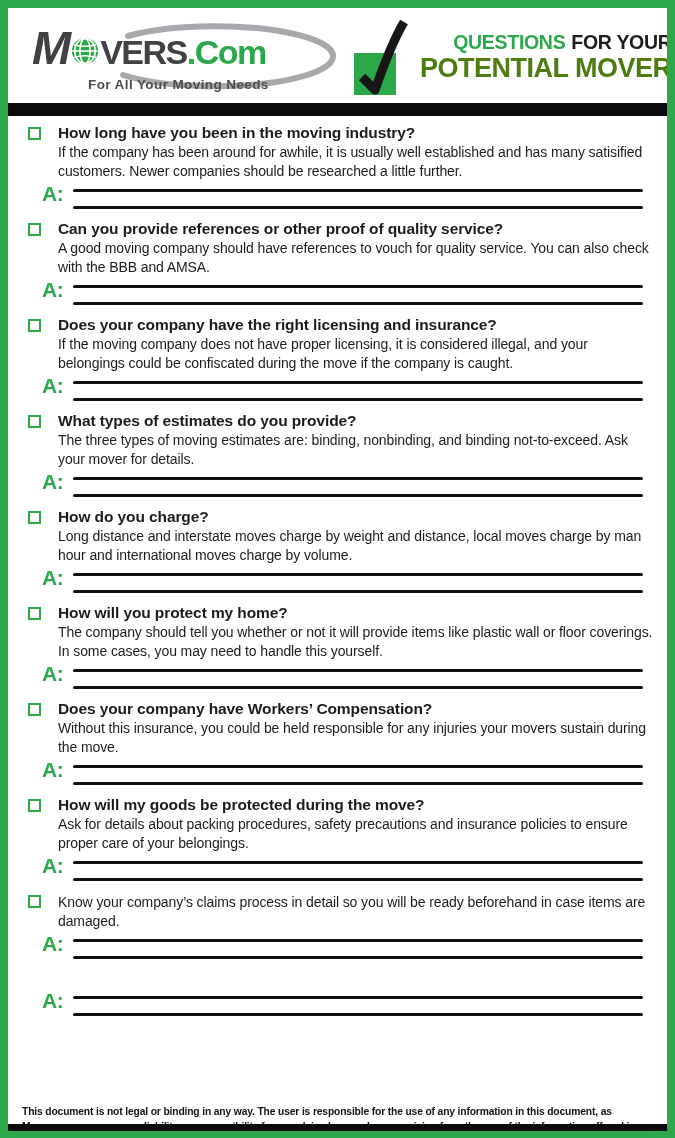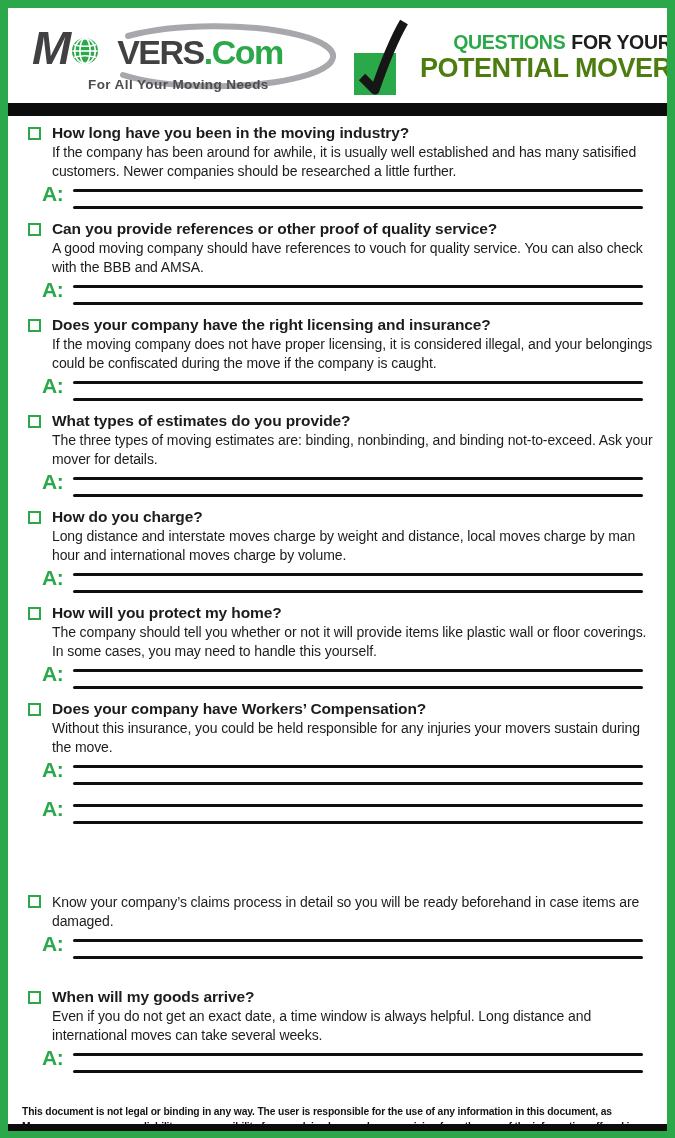--- a/index.html
+++ b/index.html
@@ -35,21 +35,21 @@
     position: relative;
   }
   .logo { position: relative; width: 330px; height: 84px; flex: none; }
   .swoosh-svg { position: absolute; left: 42px; top: 0; z-index: 0; }
   .brand { position: absolute; left: 8px; top: 14px; z-index: 1; display: flex; align-items: flex-end; white-space: nowrap; }
   .brand-m {
     font-size: 47px; font-weight: 900; font-style: italic;
     color: var(--darkgray); line-height: 38px; letter-spacing: -2px;
   }
   .globe { display: inline-block; width: 28px; height: 28px; margin: 0 1px 2px 2px; }
-  .brand-vers { font-size: 34px; font-weight: 800; color: var(--darkgray); line-height: 30px; letter-spacing: -1.5px; margin-left: 17px; }
+  .brand-vers { font-size: 34px; font-weight: 800; color: var(--darkgray); line-height: 30px; letter-spacing: -1.5px; }
   .brand-com { font-size: 34px; font-weight: 800; color: var(--green); line-height: 30px; letter-spacing: -1.5px; }
   .tagline {
     position: absolute; left: 64px; top: 62px; z-index: 1;
     font-size: 13.5px; font-weight: 600; color: #4d4d4f; letter-spacing: 0.4px;
     background: rgba(255,255,255,0.0);
     white-space: nowrap;
   }
   .title-block { display: flex; align-items: center; flex: none; }
   .checkmark { margin-right: 10px; flex: none; }
   .title-text { text-align: right; white-space: nowrap; }
@@ -62,21 +62,21 @@
   .black-bar-bottom { height: 7px; background: var(--bar); flex: none; }
 
   
   .q-block { height: 96px; flex: none; padding: 8px 12px 0 20px; overflow: hidden; }
   .q-head { display: flex; }
   .checkbox {
     width: 13px; height: 13px; flex: none;
     border: 2.5px solid var(--green);
     background: #fff; margin-top: 3px;
   }
-  .q-body { margin-left: 11px; flex: 1; max-width: 605px; }
+  .q-body { margin-left: 17px; flex: 1; max-width: 605px; }
   .q-title {
     font-size: 15.5px; font-weight: 700; color: var(--ink);
     line-height: 18px; letter-spacing: -0.1px;
   }
   .q-desc {
     font-size: 14px; font-weight: 400; color: var(--ink);
     line-height: 19px; letter-spacing: -0.1px; margin-top: 1px;
   }
   .a-row { display: flex; padding: 1px 12px 0 14px; }
   .a-label {
@@ -255,20 +255,27 @@
       <div class="a-row">
         <span class="a-label">A:</span>
         <div class="a-lines">
           <div class="a-line"></div>
           <div class="a-line"></div>
         </div>
       </div>
     </section>
 
     <section class="q-block">
+      <div class="q-head">
+        <span class="checkbox"></span>
+        <div class="q-body">
+          <h3 class="q-title">How will my goods be protected during the move?</h3>
+          <p class="q-desc">Ask for details about packing procedures, safety precautions and insurance policies to ensure proper care of your belongings.</p>
+        </div>
+      </div>
       <div class="a-row">
         <span class="a-label">A:</span>
         <div class="a-lines">
           <div class="a-line"></div>
           <div class="a-line"></div>
         </div>
       </div>
     </section>
 
     <section class="q-block">
@@ -281,27 +288,20 @@
       <div class="a-row">
         <span class="a-label">A:</span>
         <div class="a-lines">
           <div class="a-line"></div>
           <div class="a-line"></div>
         </div>
       </div>
     </section>
 
     <section class="q-block">
-      <div class="q-head">
-        <span class="checkbox"></span>
-        <div class="q-body">
-          <h3 class="q-title">When will my goods arrive?</h3>
-          <p class="q-desc">Even if you do not get an exact date, a time window is always helpful. Long distance and international moves can take several weeks.</p>
-        </div>
-      </div>
       <div class="a-row">
         <span class="a-label">A:</span>
         <div class="a-lines">
           <div class="a-line"></div>
           <div class="a-line"></div>
         </div>
       </div>
     </section>
 
     <div class="footer">

